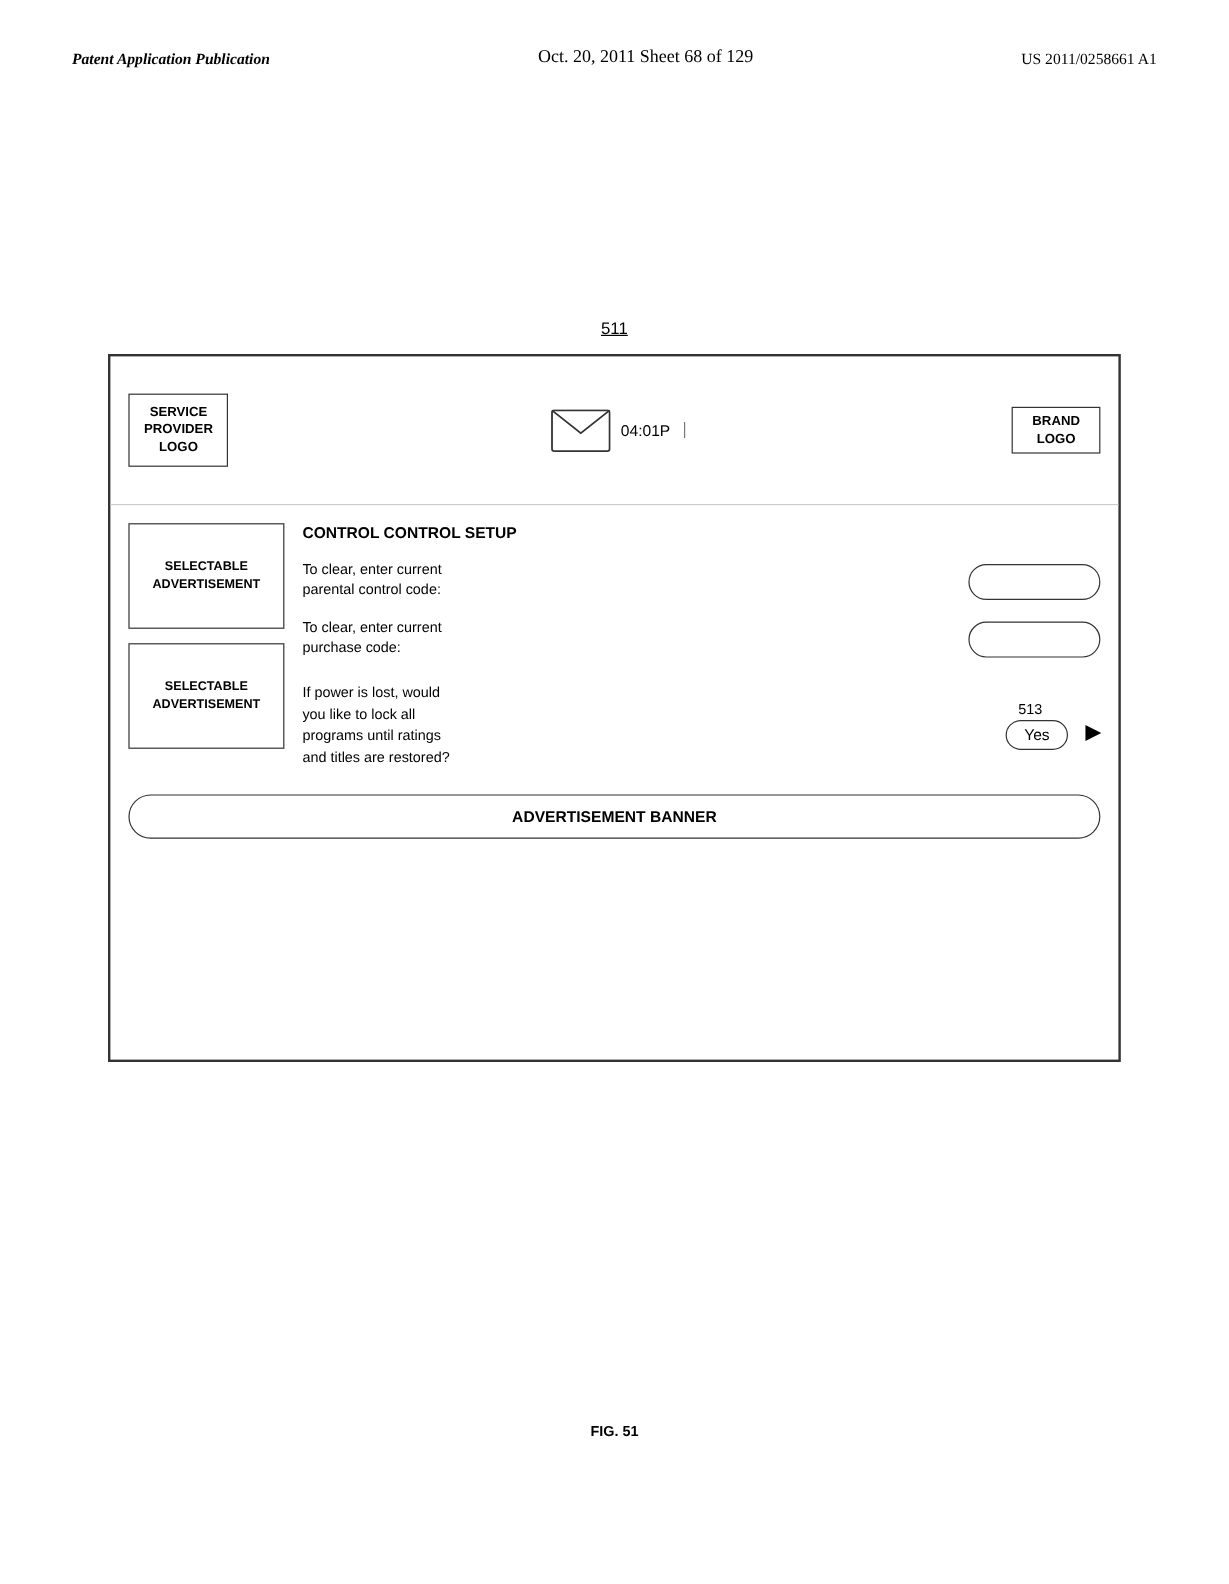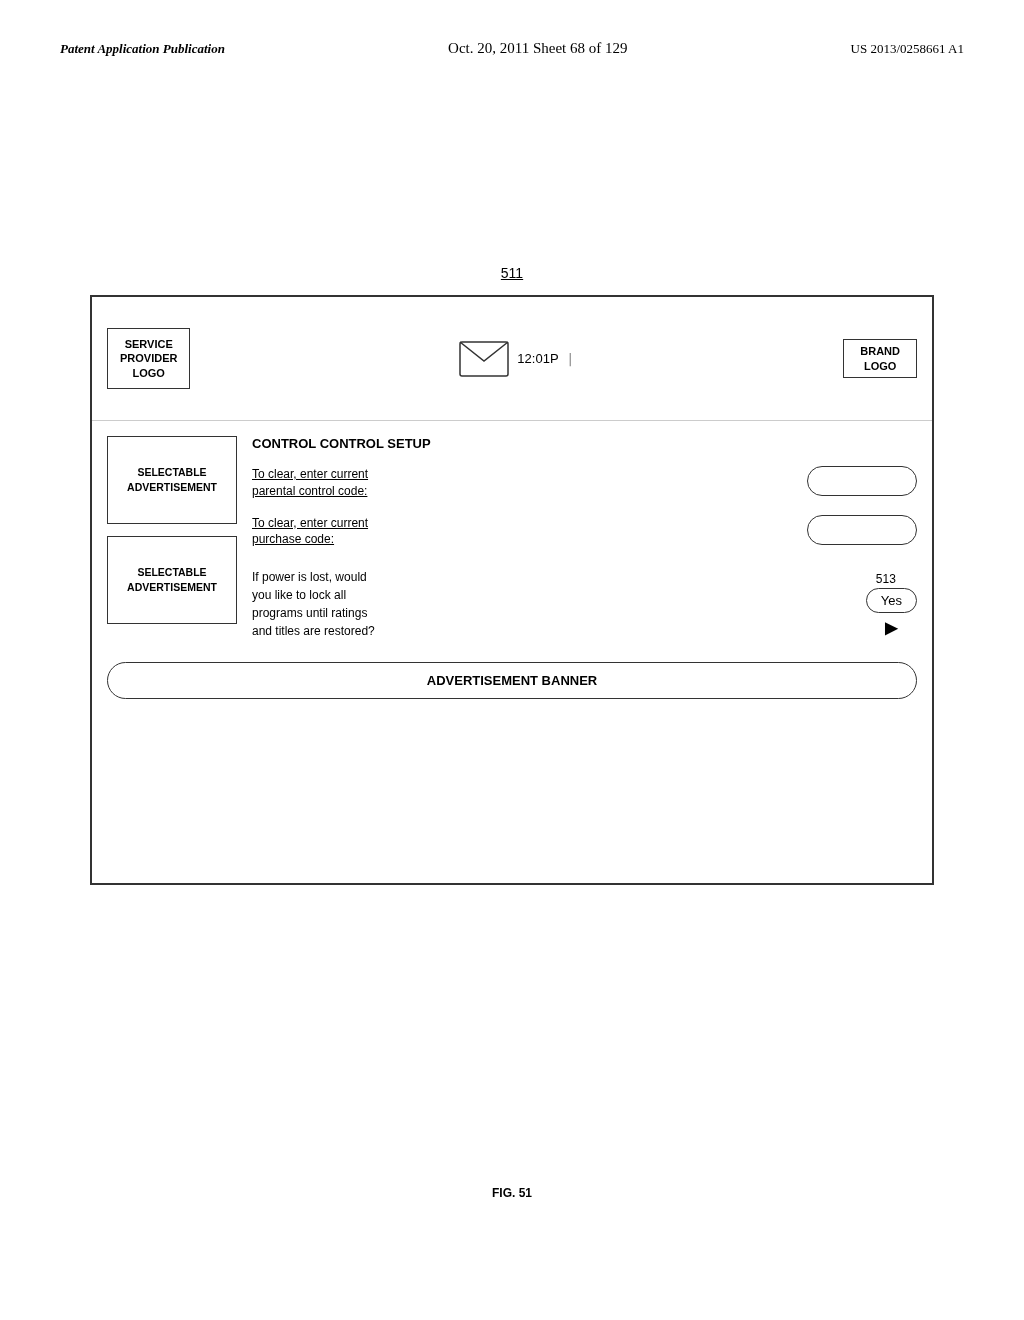--- a/index.html
+++ b/index.html
@@ -160,24 +160,23 @@
 
     .parental-title {
       font-size: 13px;
       font-weight: bold;
       font-family: Arial, sans-serif;
       margin-bottom: 5px;
     }
 
     .form-row {
       display: flex;
-      align-items: flex-start;
+      align-items: flex-end;
       gap: 10px;
       margin-bottom: 5px;
-      text-decoration: underline;
     }
 
     .form-label {
       font-size: 12px;
       font-family: Arial, sans-serif;
       flex: 1;
       line-height: 1.4;
     }
 
     .form-input {
@@ -198,23 +197,21 @@
 
     .power-label {
       font-size: 12px;
       font-family: Arial, sans-serif;
       flex: 1;
       line-height: 1.5;
     }
 
     .yes-control {
       display: flex;
-      align-items: center;
-      gap: 5px;
-      flex-direction: column;
+      gap: 15px;
     }
 
     .yes-button {
       border: 1.5px solid #333;
       border-radius: 20px;
       padding: 4px 14px;
       font-size: 13px;
       font-family: Arial, sans-serif;
       background: #fff;
       display: flex;
@@ -260,37 +257,37 @@
       font-weight: bold;
       font-family: Arial, sans-serif;
     }
   </style>
 </head>
 <body>
 
 <div class="header">
   <span class="header-left">Patent Application Publication</span>
   <span class="header-center">Oct. 20, 2011   Sheet 68 of 129</span>
-  <span class="header-right">US 2013/0258661 A1</span>
+  <span class="header-right">US 2011/0258661 A1</span>
 </div>
 
 <div class="figure-ref">511</div>
 
 <div class="diagram-container">
 
   <div class="diagram-top-bar">
     <div class="service-provider-logo">SERVICE<br>PROVIDER<br>LOGO</div>
 
     <div class="top-bar-center">
 
       <svg class="envelope-icon" viewBox="0 0 50 36" xmlns="http://www.w3.org/2000/svg">
         <rect x="1" y="1" width="48" height="34" rx="2" fill="none" stroke="#333" stroke-width="1.5"></rect>
         <polyline points="1,1 25,20 49,1" fill="none" stroke="#333" stroke-width="1.5"></polyline>
       </svg>
-      <span class="time-display">12:01P</span>
+      <span class="time-display">04:01P</span>
       <span class="signal-indicator">│</span>
     </div>
 
     <div class="brand-logo">BRAND<br>LOGO</div>
   </div>
 
   <div class="diagram-content">
     <div class="main-content-row">
 
       <div class="ads-column">

